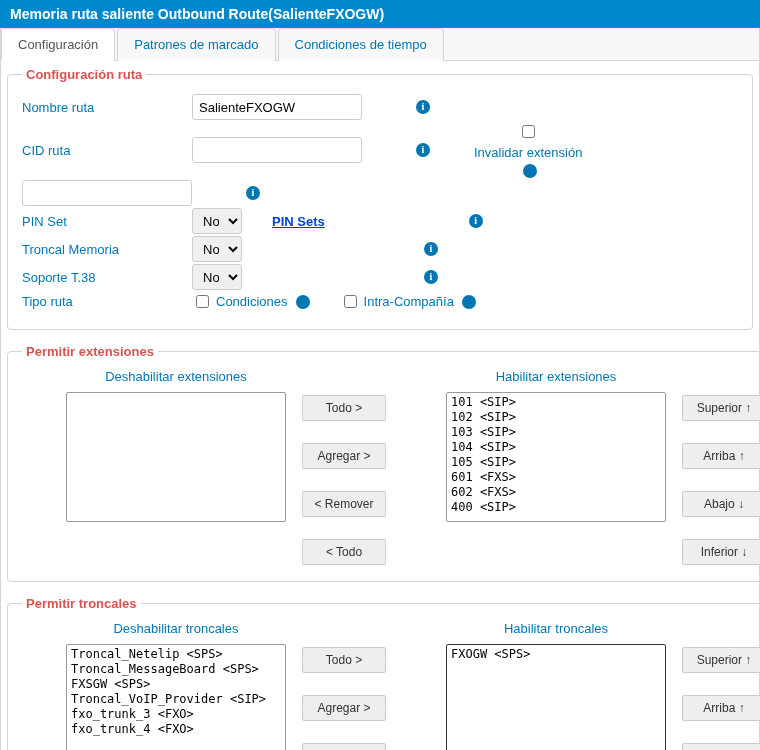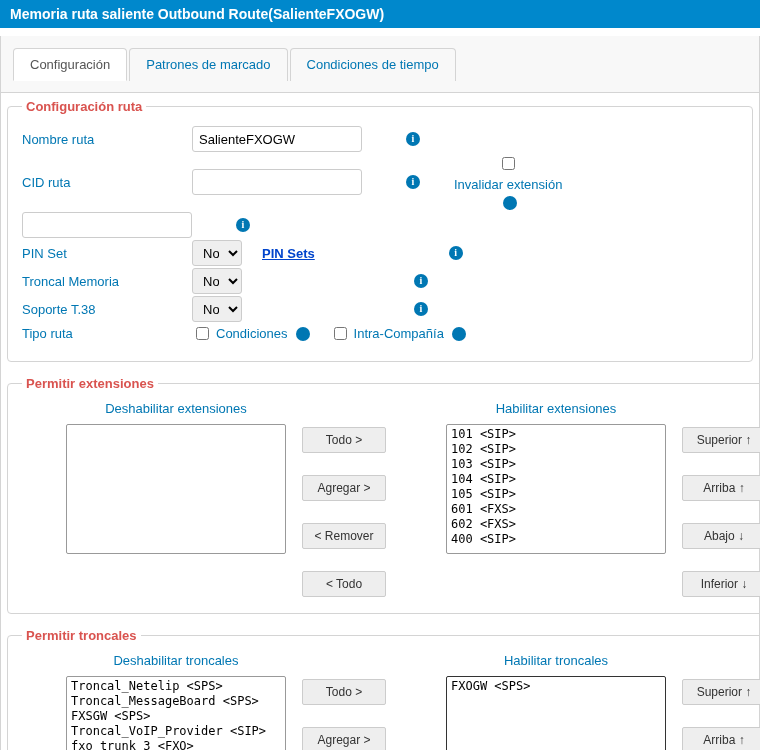--- a/index.html
+++ b/index.html
@@ -20,22 +20,22 @@
   }
   .panel {
     border: 1px solid #d4d4d4;
     border-top: none;
     background: #fff;
     padding: 0 6px 10px 6px;
   }
   .tabs {
     display: flex;
     border-bottom: 1px solid #d4d4d4;
-    margin: 8px -6px 6px -6px;
-    padding: 12px;
+    margin: 0 -6px 6px -6px;
+    padding: 0;
     background: #f8f8f8;
   }
   .tab {
     padding: 8px 16px;
     border: 1px solid #d4d4d4;
     border-bottom: none;
     margin-right: 2px;
     margin-bottom: -1px;
     border-radius: 4px 4px 0 0;
     background: #f8f8f8;
@@ -66,21 +66,21 @@
     margin: 2px 0;
   }
   .form-label {
     width: 170px;
     color: #0077b3;
     font-size: 13px;
   }
   .form-control-area {
     display: flex;
     align-items: center;
-    gap: 14px;
+    gap: 24px;
     flex: 1;
   }
   input[type="text"], input[type="password"], select {
     border: 1px solid #ccc;
     border-radius: 3px;
     padding: 4px 6px;
     font-size: 13px;
     font-family: inherit;
     height: 26px;
   }

